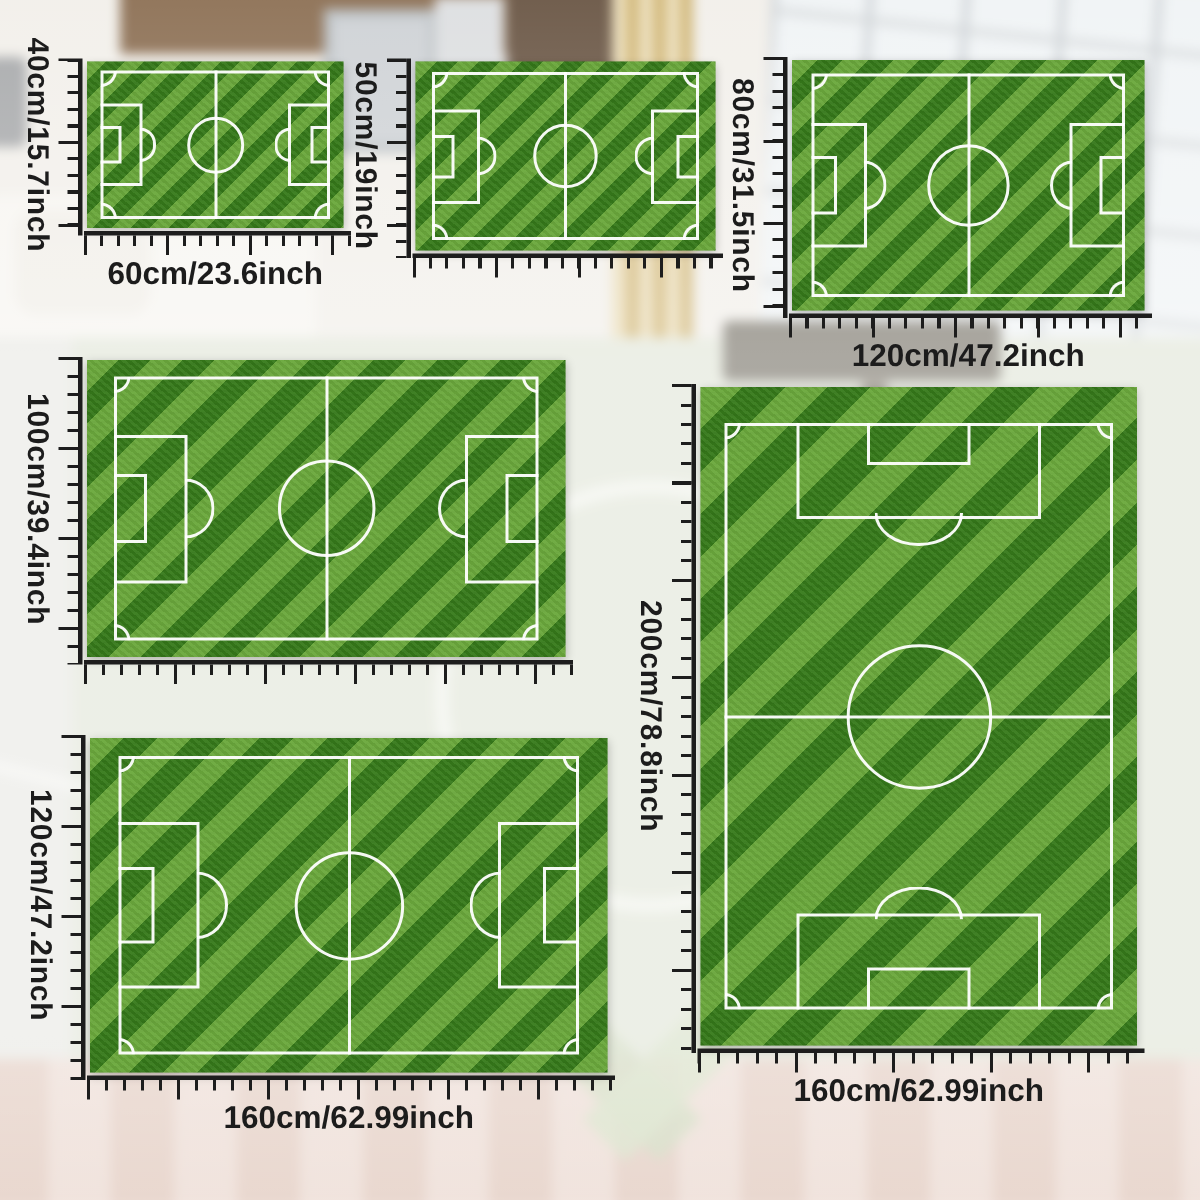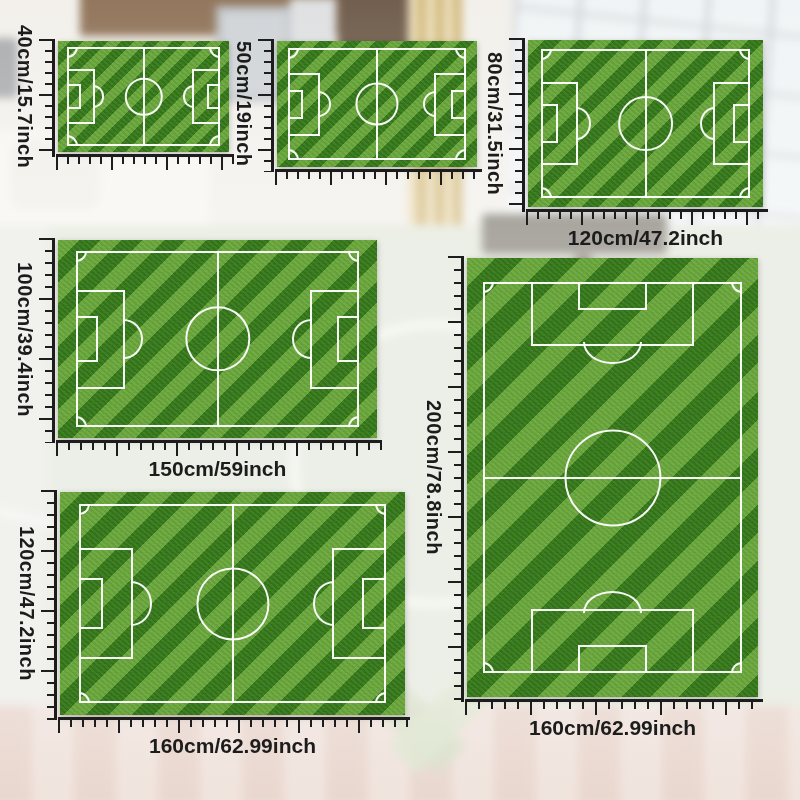--- a/index.html
+++ b/index.html
@@ -140,20 +140,21 @@
       <div class="fm f-parc L"></div>
       <div class="fm f-pbox R"></div>
       <div class="fm f-gbox R"></div>
       <div class="fm f-parc R"></div>
       <div class="fm f-corner tl"></div>
       <div class="fm f-corner tr"></div>
       <div class="fm f-corner bl"></div>
       <div class="fm f-corner br"></div>
     </div>
     <div class="h-ruler"></div>
+    <div class="h-label">60cm/23.6inch</div>
   </div>
 
   <div class="rug" style="left:277px;top:41px;width:200px;height:126px;--s:10px;--ts:11px;--tl:55px;">
     <div class="v-label">50cm/19inch</div>
     <div class="v-ruler"></div>
     <div class="field grass">
       <div class="fm f-boundary"></div>
       <div class="fm f-midline"></div>
       <div class="fm f-circle"></div>
       <div class="fm f-pbox L"></div>
@@ -204,21 +205,20 @@
       <div class="fm f-parc L"></div>
       <div class="fm f-pbox R"></div>
       <div class="fm f-gbox R"></div>
       <div class="fm f-parc R"></div>
       <div class="fm f-corner tl"></div>
       <div class="fm f-corner tr"></div>
       <div class="fm f-corner bl"></div>
       <div class="fm f-corner br"></div>
     </div>
     <div class="h-ruler"></div>
-    <div class="h-label">150cm/59inch</div>
   </div>
 
   <div class="rug" style="left:60px;top:492px;width:345px;height:223px;--s:16px;--ts:12px;--tl:60px;">
     <div class="v-label">120cm/47.2inch</div>
     <div class="v-ruler"></div>
     <div class="field grass">
       <div class="fm f-boundary"></div>
       <div class="fm f-midline"></div>
       <div class="fm f-circle"></div>
       <div class="fm f-pbox L"></div>

